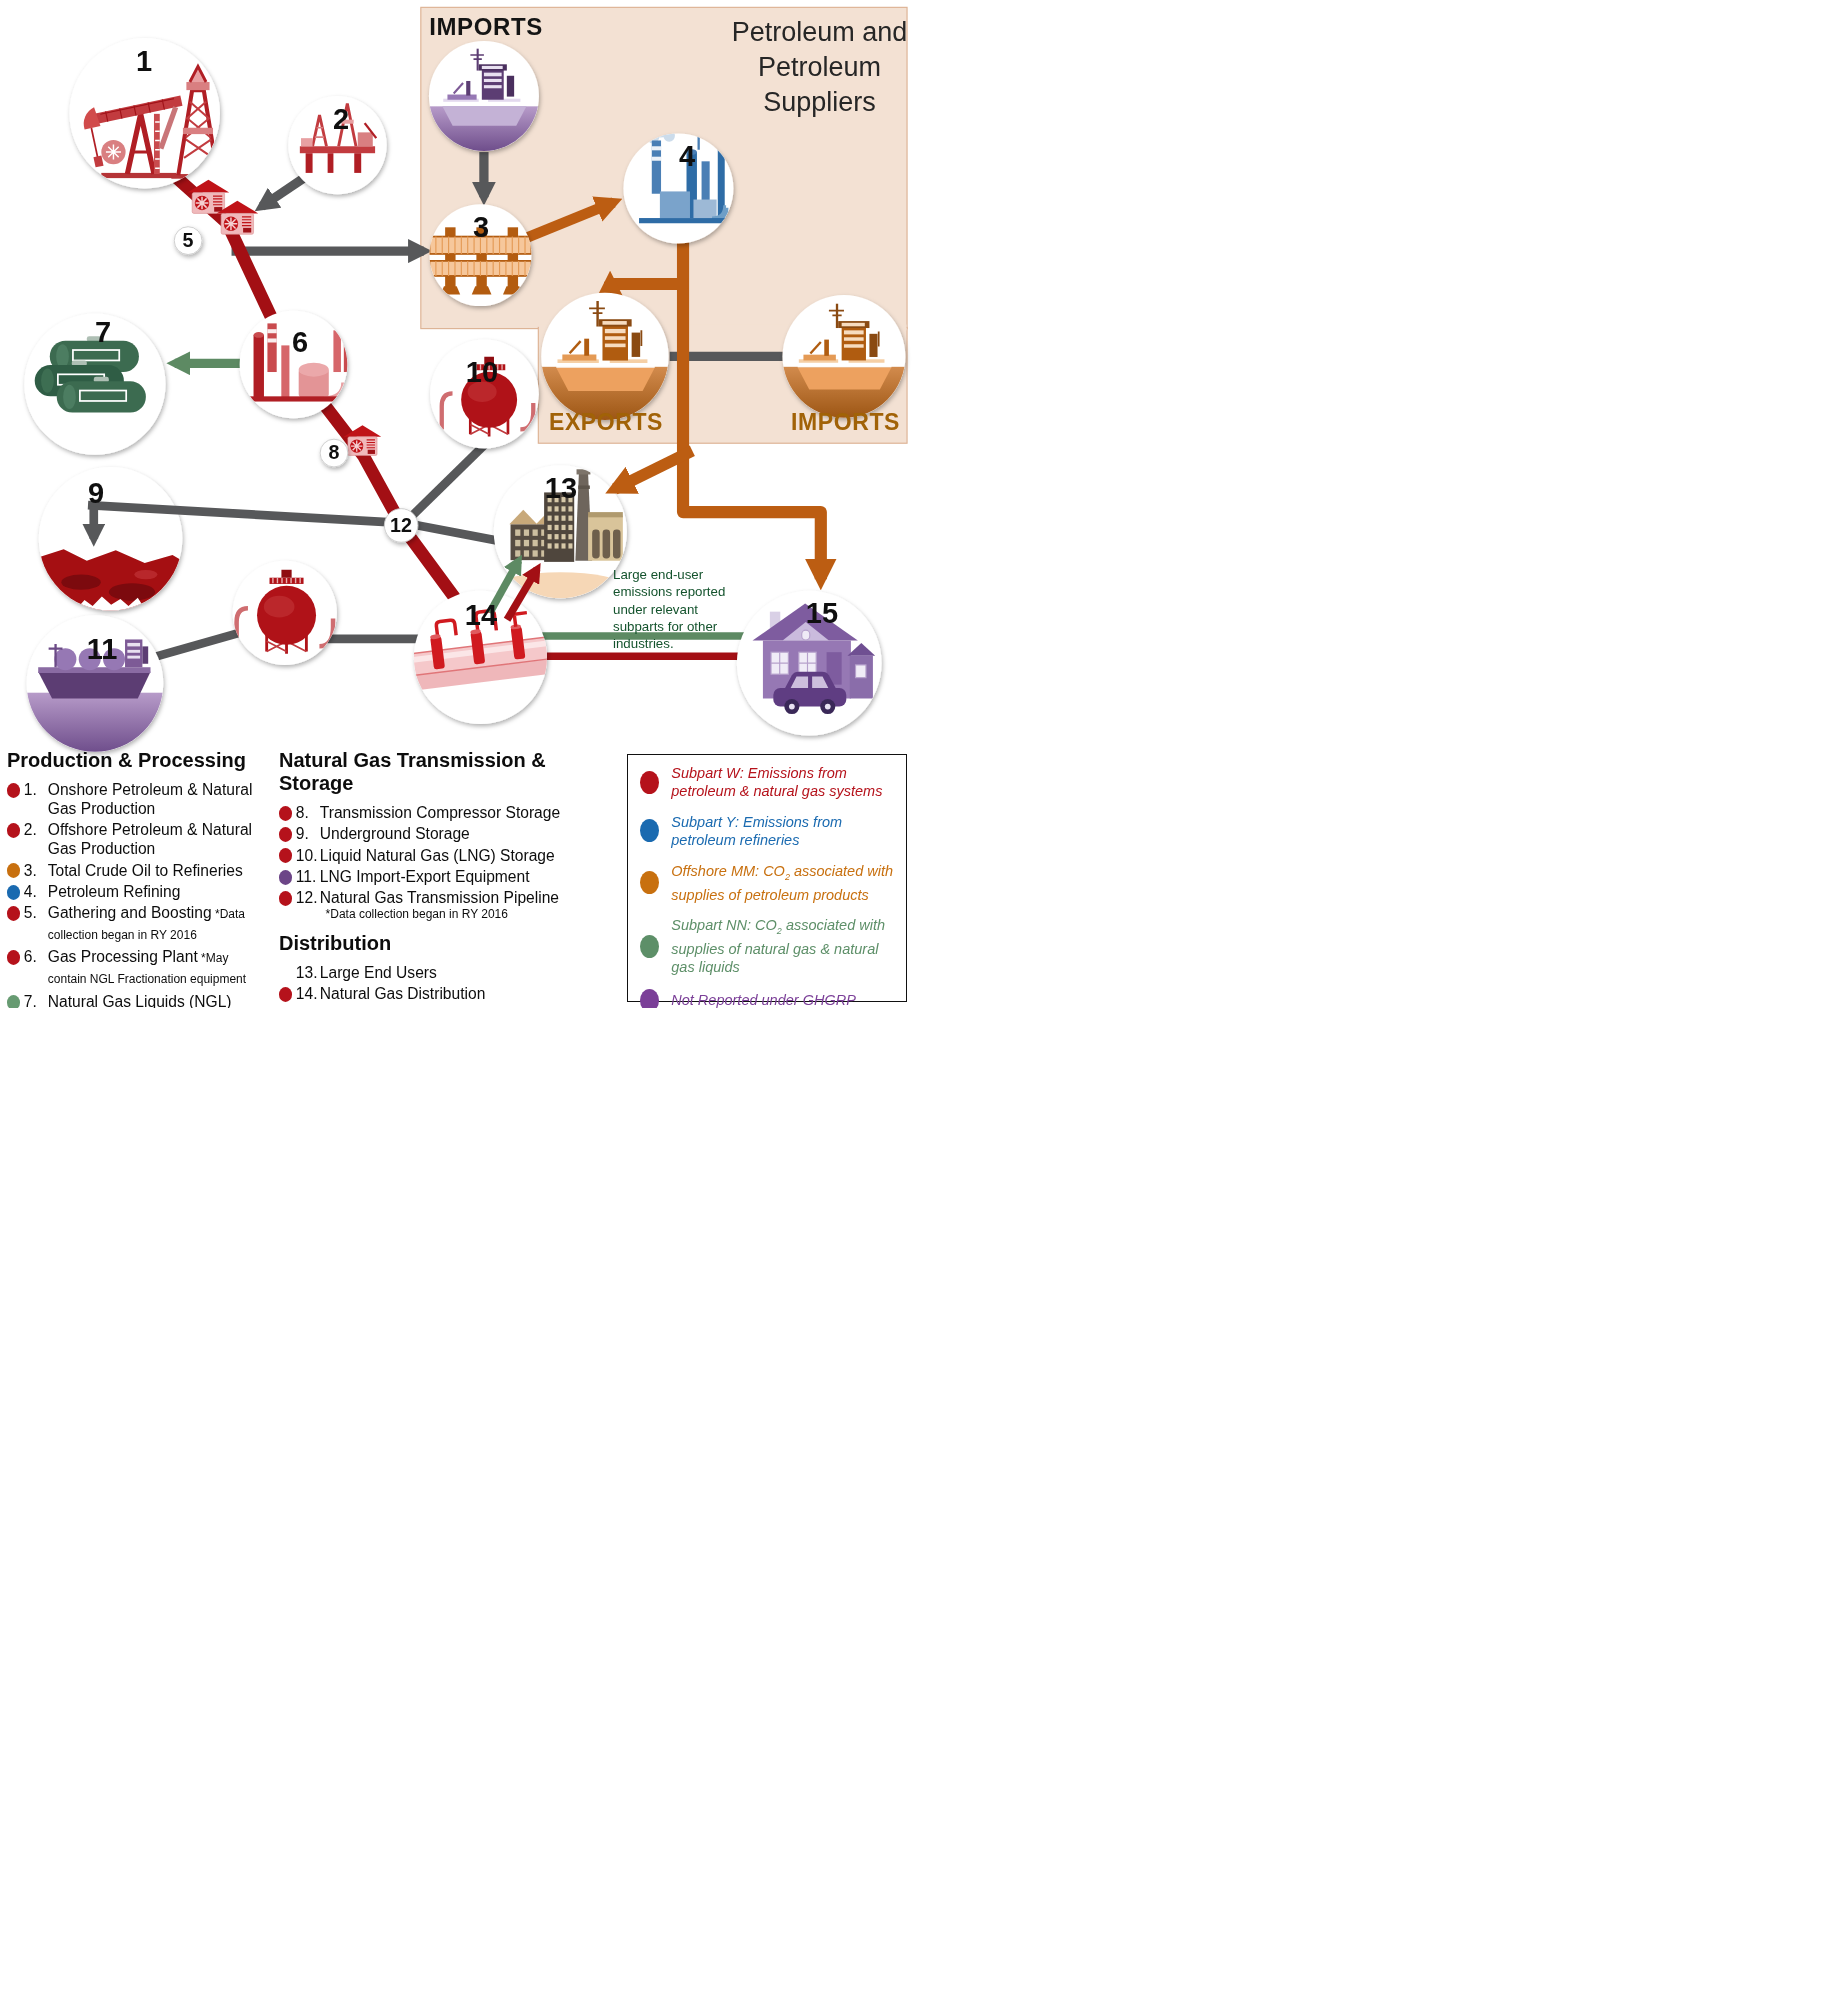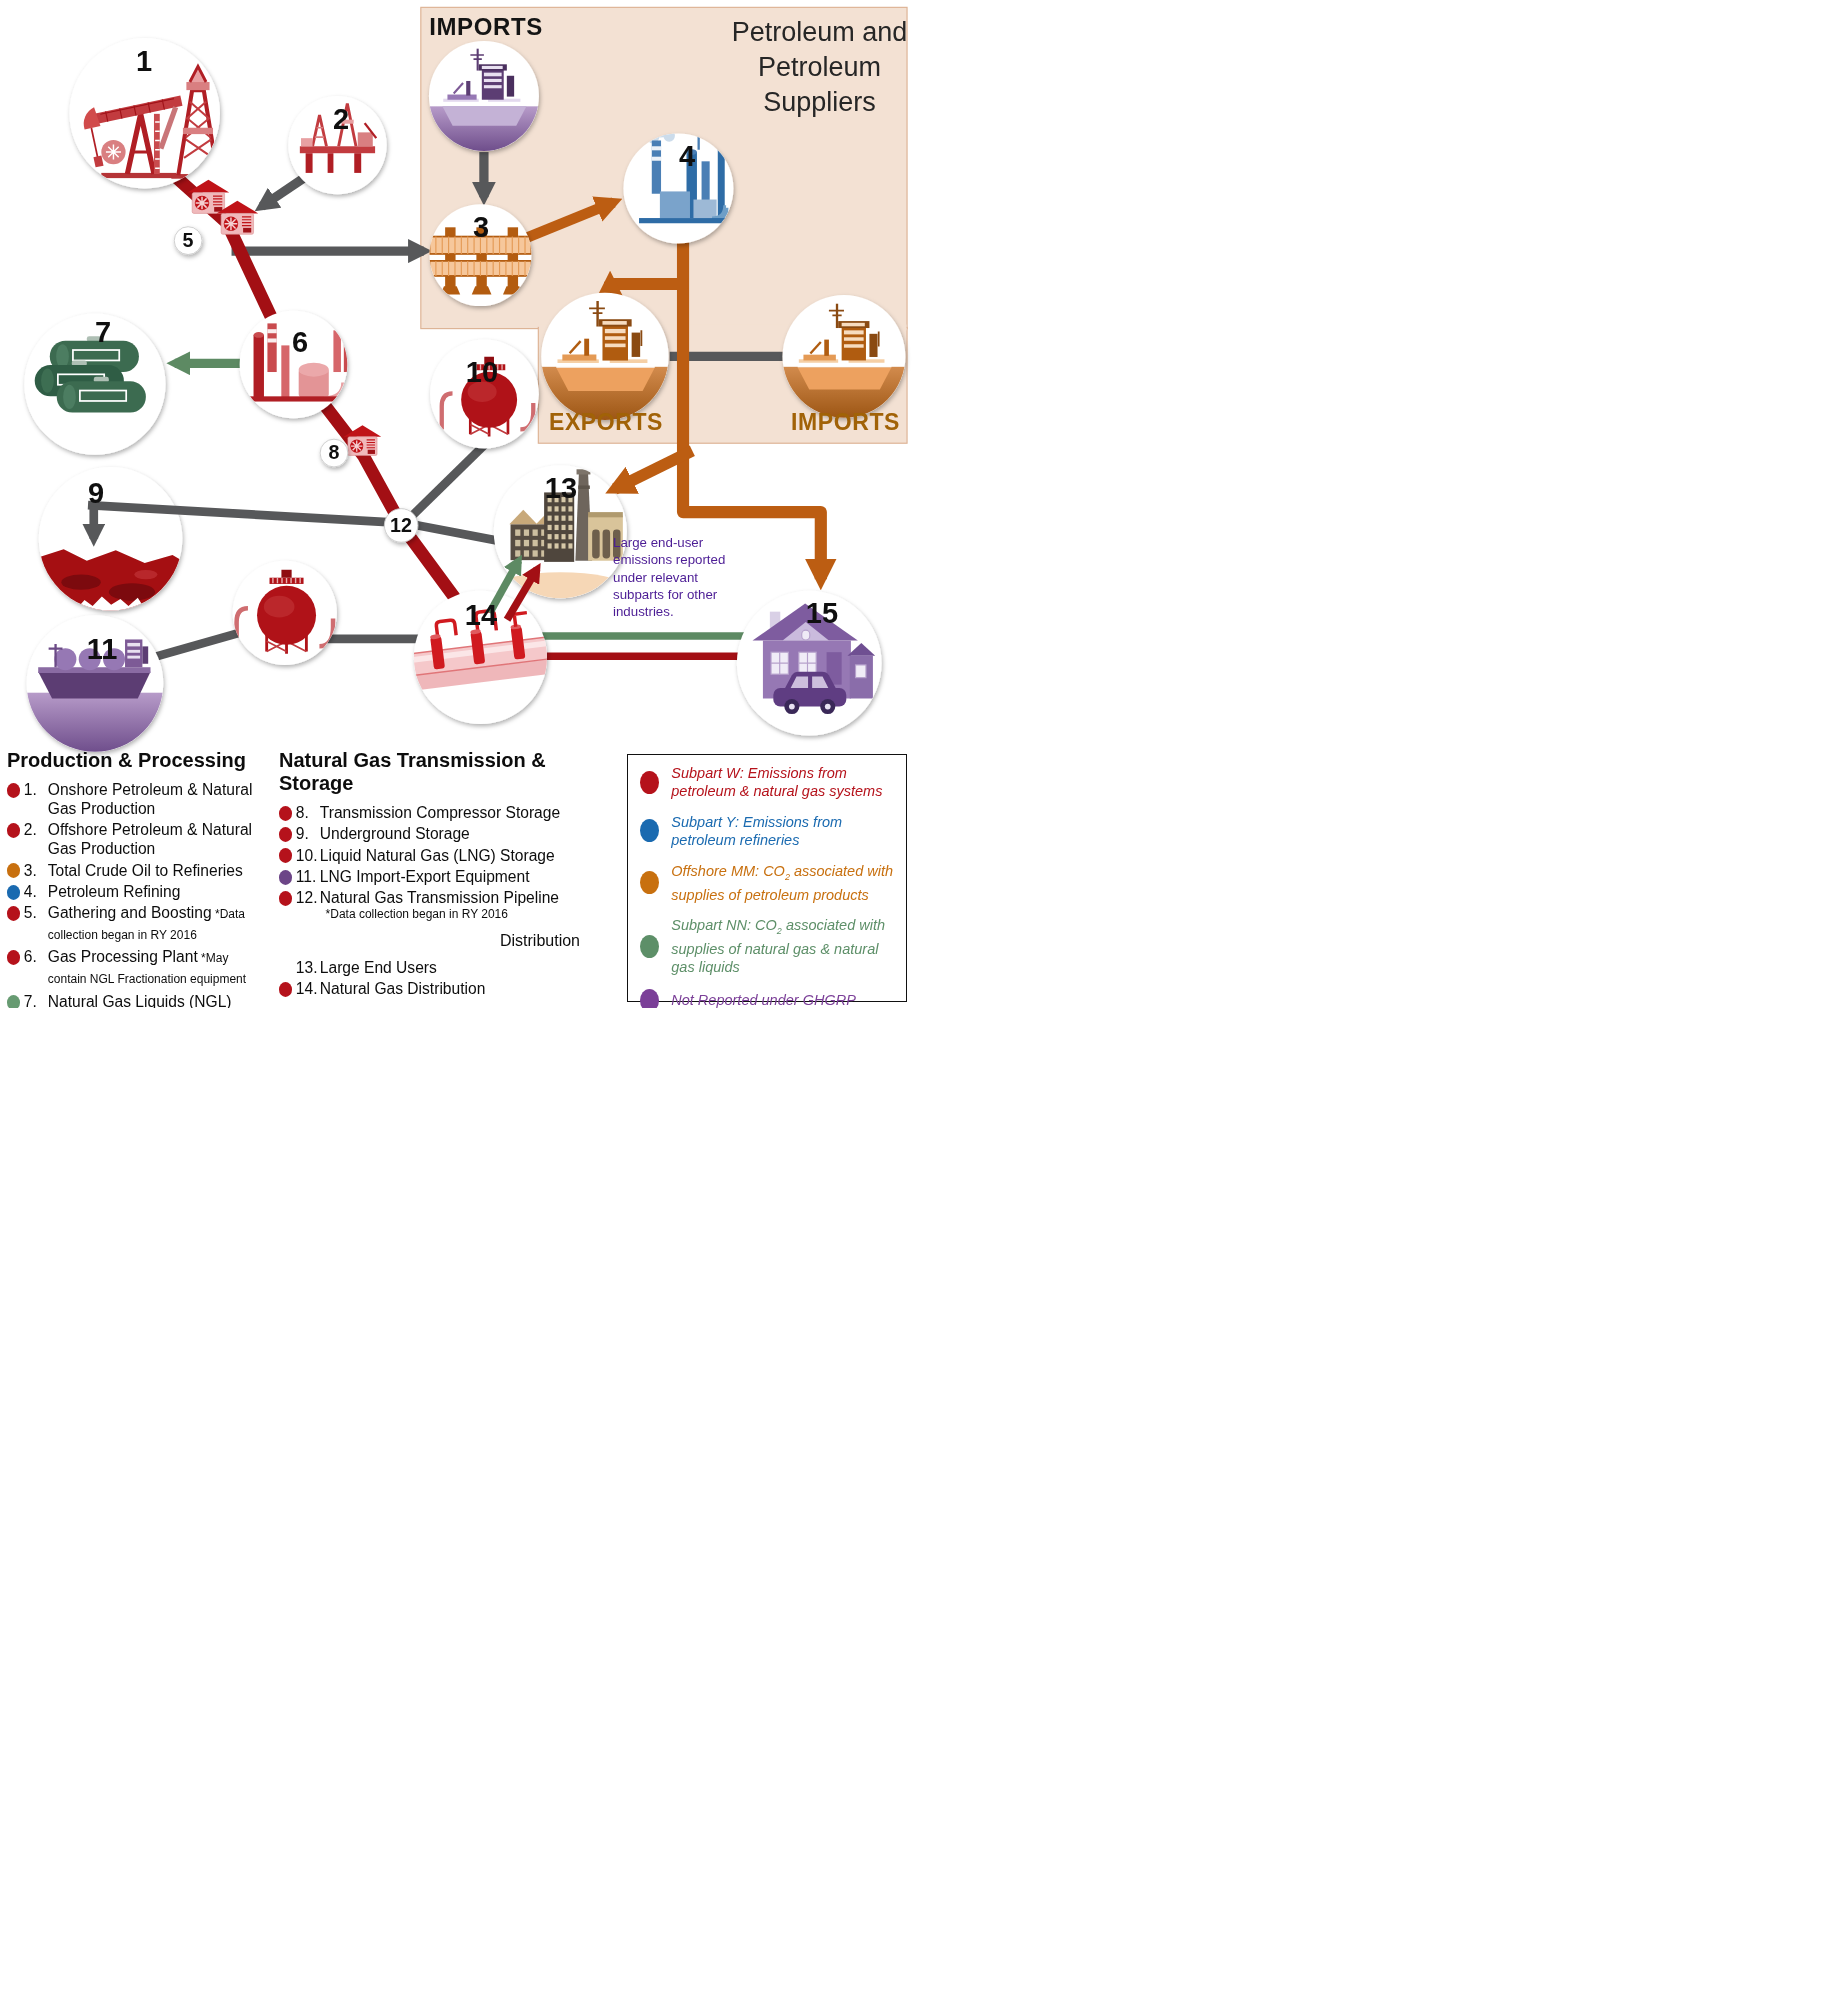--- a/index.html
+++ b/index.html
@@ -7,33 +7,33 @@
          font-family:"Liberation Sans",sans-serif;overflow:hidden;}
   .stage svg{position:absolute;left:0;top:0;}
   .abs{position:absolute;}
   .num{position:absolute;transform:translate(-50%,-50%);font-weight:700;color:#0f0f0f;
        font-size:29px;line-height:1;z-index:30;}
   .badge-num{font-size:19.7px;}
   .pre{white-space:pre-line;}
   .toplabel{font-weight:700;color:#141414;font-size:24px;letter-spacing:0.6px;}
   .portlabel{font-weight:700;color:#a16207;font-size:23px;text-align:center;letter-spacing:0.6px;}
   .suppliers{font-size:27px;color:#262626;text-align:center;line-height:1.3;}
-  .annotation{font-size:13.3px;color:#4c1d95;line-height:1.3;}
+  .annotation{font-size:13.3px;color:#14532d;line-height:1.3;margin-top:32px;}
   
   .lcol{position:absolute;color:#0d0d0d;}
   .ltitle{font-weight:700;font-size:20px;margin-bottom:8px;}
   .lrow{display:flex;align-items:flex-start;margin-bottom:2.3px;}
   .ldot{width:13.3px;height:15px;border-radius:50%;flex:0 0 13.3px;margin:2.9px 3.5px 0 0;}
   .dot-red{background:#b5121b;} .dot-orange{background:#c8700f;} .dot-blue{background:#1a6ab0;}
   .dot-green{background:#679b72;} .dot-purple{background:#6c4587;} .dot-none{background:transparent;}
   .lnum{flex:0 0 24px;font-size:15.6px;line-height:19px;}
   .ltext{flex:1;font-size:15.6px;line-height:19px;}
   .lnote{font-size:12px;}
   .lnote-block{display:block;font-size:12px;line-height:15.6px;margin-left:5.8px;}
-  .subtitle2{font-weight:400;font-size:16px;margin:9.3px 0 8px 0;text-align:right;}
+  .subtitle2{font-weight:700;font-size:20px;margin:9.3px 0 8px 0;}
   
   .spbox{position:absolute;left:627px;top:754px;width:280px;height:248px;border:1.7px solid #111;
          box-sizing:border-box;background:#fff;padding:9.3px 8px 5.8px 11.6px;}
   .sprow{display:flex;align-items:center;margin-bottom:12.7px;}
   .spdot{width:19px;height:23px;border-radius:50%;flex:0 0 19px;margin-right:12.7px;}
   .sptext{font-size:14.5px;line-height:18px;font-style:italic;}
   .sp-w{color:#b5121b;} .sp-y{color:#1a6ab0;} .sp-mm{color:#c8700f;}
   .sp-nn{color:#5d8f68;} .sp-nr{color:#7b3f98;}
   sub{font-size:62%;}
 </style>

